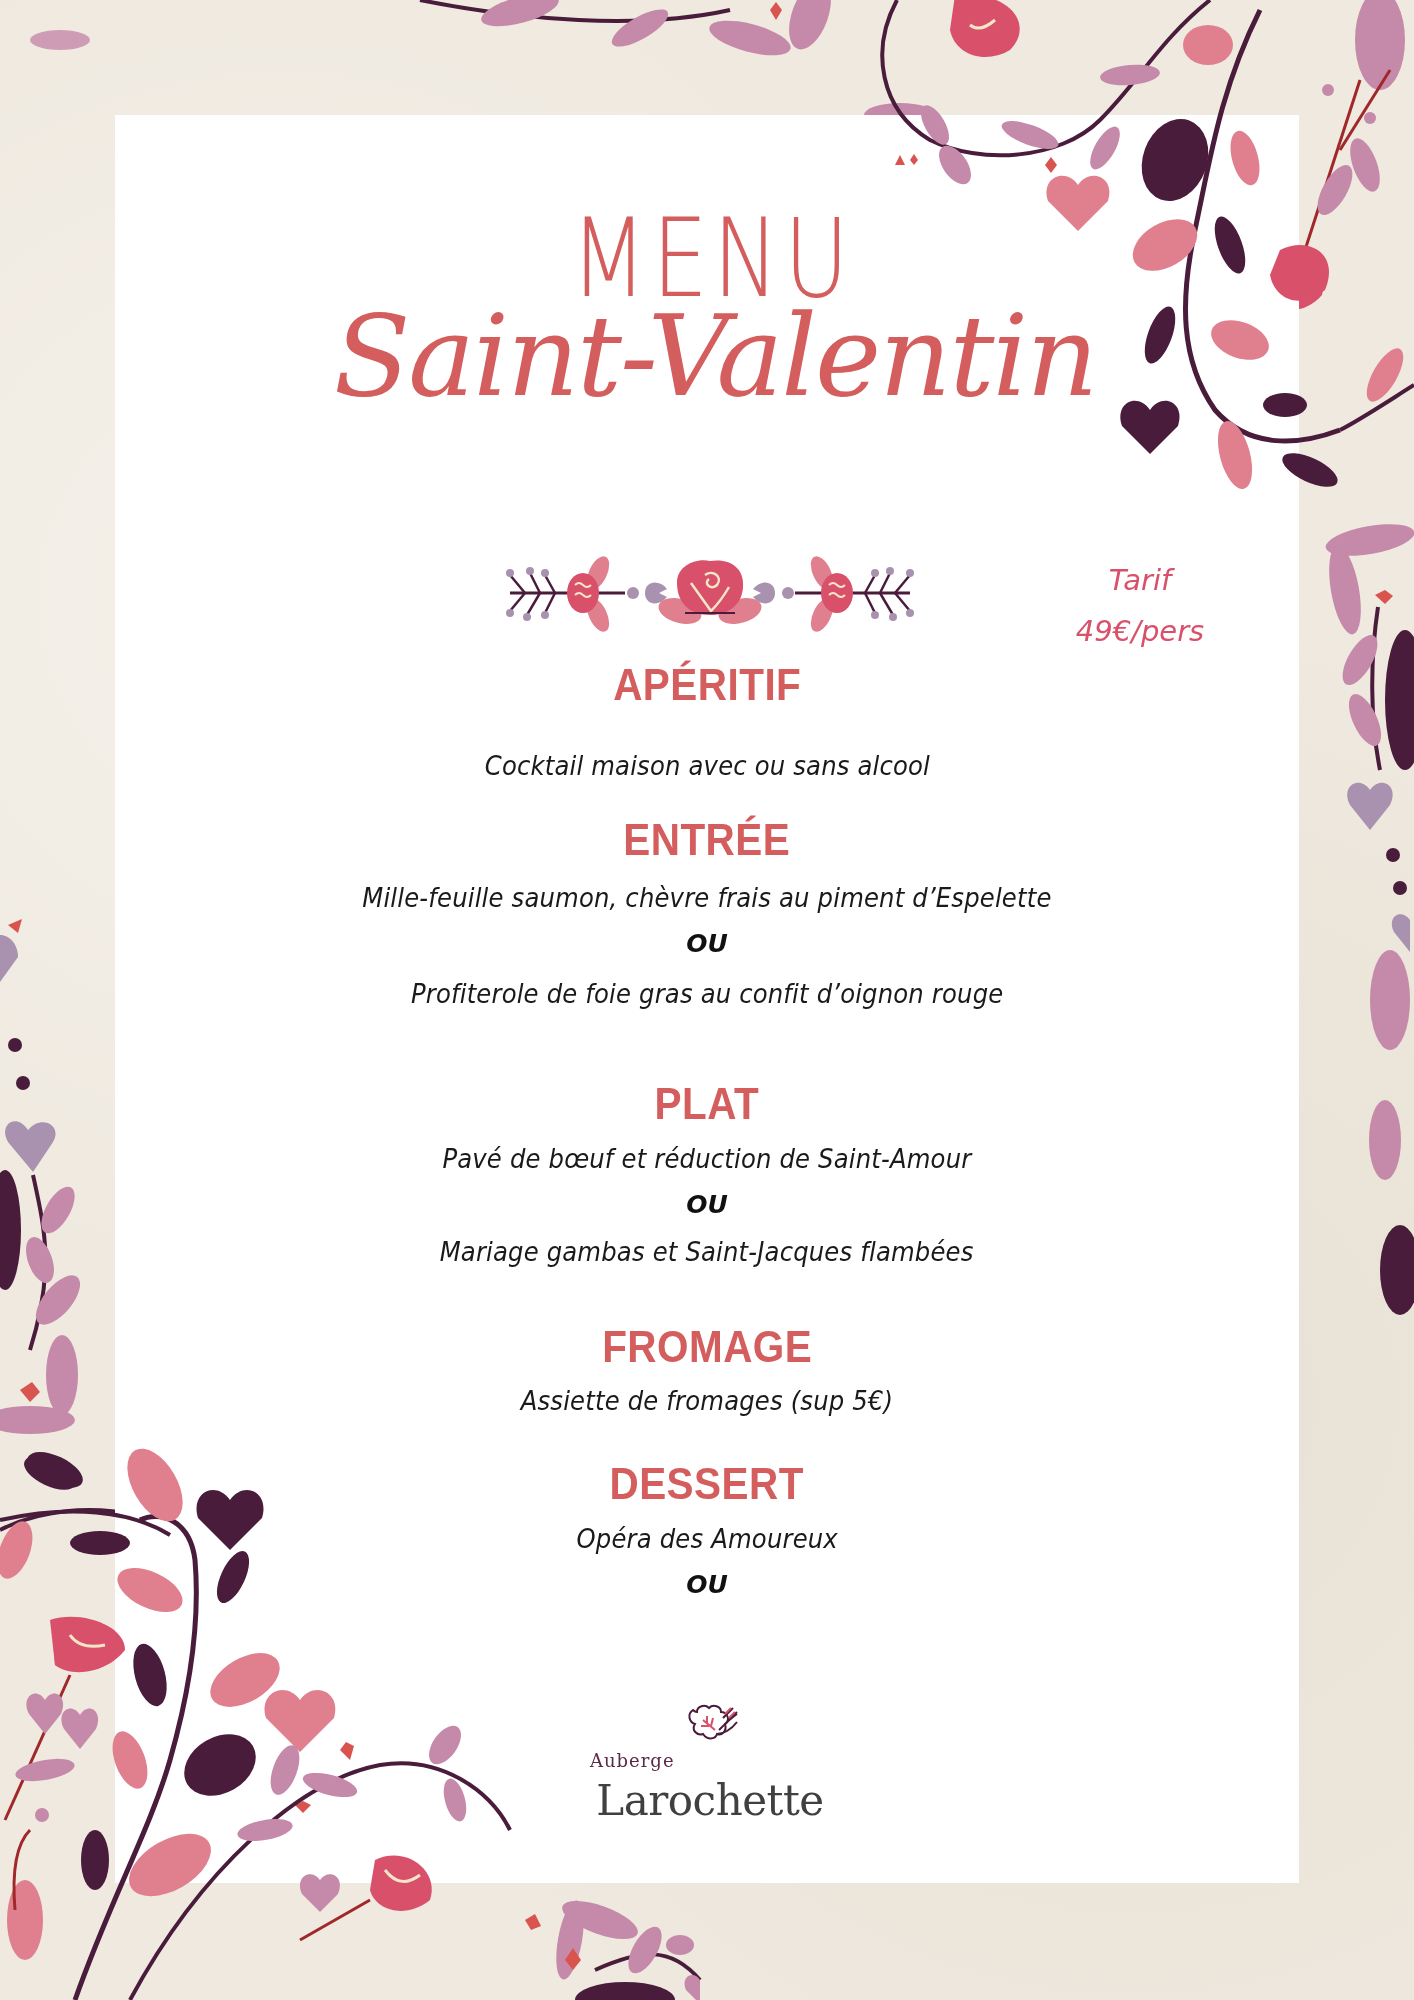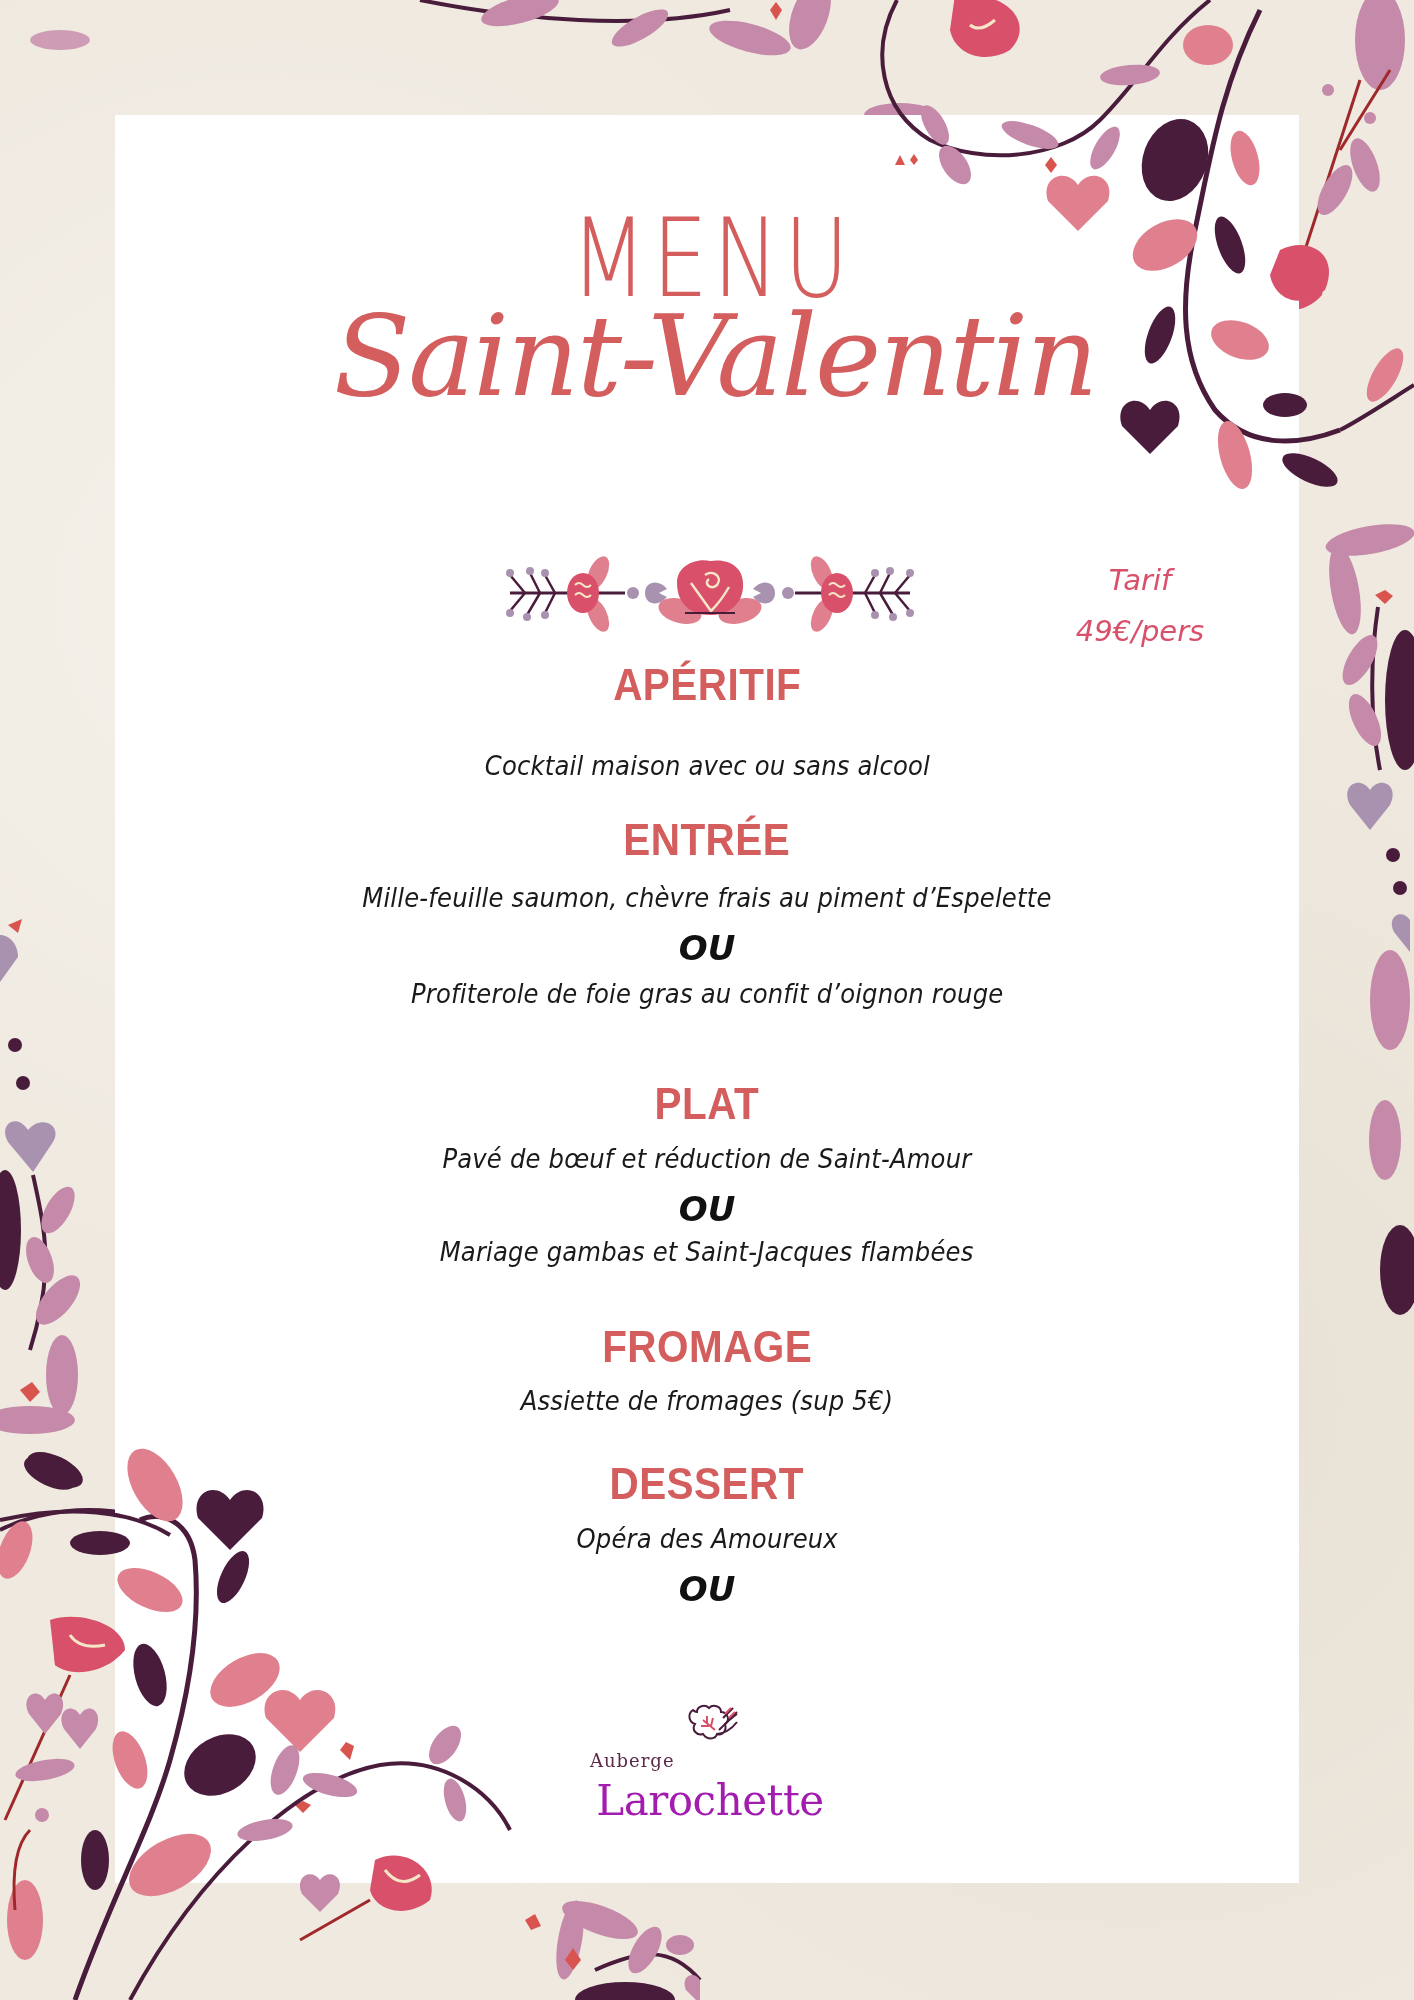--- a/index.html
+++ b/index.html
@@ -43,32 +43,32 @@
     font-size: 44px; color: #d45d5d; letter-spacing: 0.5px; line-height: 1;
     transform: scaleX(0.92); display: inline-block;
   }
   .dish {
     font-family: "DejaVu Sans", sans-serif; font-style: italic;
     font-size: 27px; color: #1a1a1a; line-height: 1; letter-spacing: 0.2px;
     transform: scaleX(0.9); display: inline-block; white-space: nowrap;
   }
   .or {
     font-family: "DejaVu Sans", sans-serif; font-style: italic; font-weight: 700;
-    font-size: 34px; color: #111; line-height: 1; display: inline-block;
+    font-size: 25px; color: #111; line-height: 1; display: inline-block;
   }
   .line { position: absolute; left: 0; width: 100%; text-align: center; }
 
   .logo { position: absolute; left: 590px; top: 1700px; width: 240px; text-align: center; }
   .logo-sub {
     position: absolute; left: 0; top: 50px; width: 240px; text-align: left;
     font-family: "DejaVu Serif", serif; font-size: 18px; color: #5a2a48; letter-spacing: 1px;
   }
   .logo-main {
     position: absolute; left: 0; top: 76px; width: 240px; text-align: center;
-    font-family: "DejaVu Serif", serif; font-size: 42px; color: #a21caf; letter-spacing: -0.5px;
+    font-family: "DejaVu Serif", serif; font-size: 42px; color: #404040; letter-spacing: -0.5px;
   }
 </style>
 </head>
 <body>
 
 <svg class="decor" viewBox="0 0 1414 2000" xmlns="http://www.w3.org/2000/svg">
 
   <path d="M420 0 C520 20, 640 30, 730 10" stroke="#4a1c3c" stroke-width="4" fill="none"></path>
   <ellipse cx="520" cy="10" rx="40" ry="13" fill="#c58aaa" transform="rotate(-15 520 10)"></ellipse>
   <ellipse cx="640" cy="28" rx="32" ry="11" fill="#c58aaa" transform="rotate(-30 640 28)"></ellipse>

